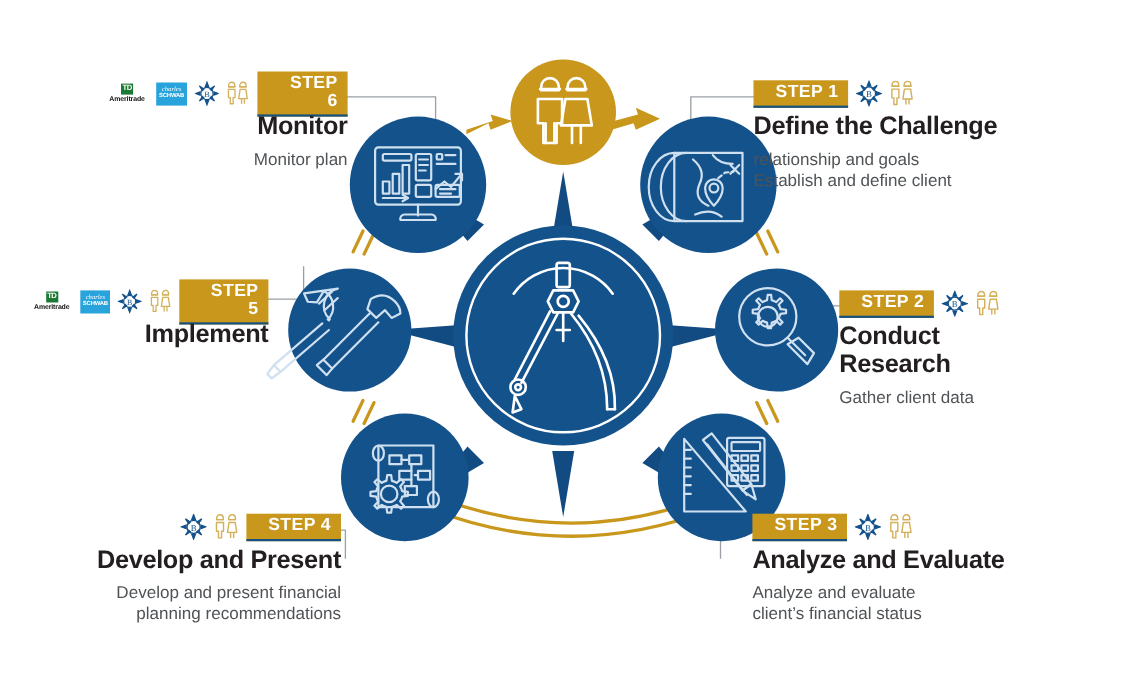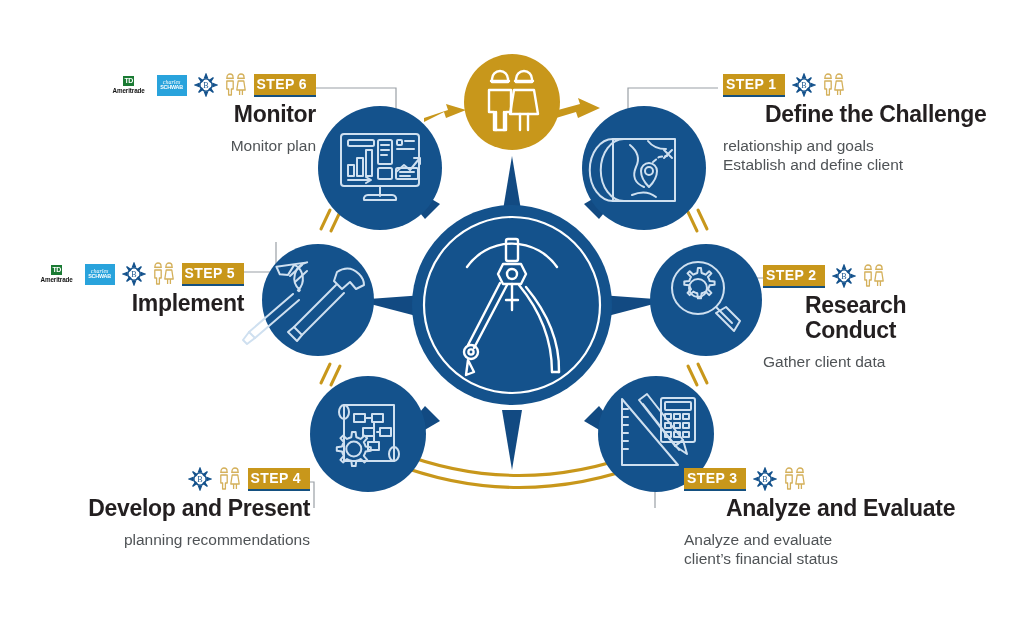--- a/index.html
+++ b/index.html
@@ -8,50 +8,49 @@
     font-family:"Liberation Sans", sans-serif;
   }
   #stage{position:absolute;left:0;top:0;width:1024px;height:631px;}
   .svg-layer{position:absolute;left:0;top:0;width:1024px;height:631px;}
 
   
   .step-block{position:absolute;}
   .badge-row{display:flex;align-items:center;gap:7px;height:26px;}
   .badge-row.right-align{justify-content:flex-end;}
   .step-badge{
-    background:#c8971b;color:#ffffff;font-weight:bold;font-size:14px;
-    letter-spacing:.4px;padding:3px 9px 4px 3px;line-height:1;
+    background:#c8971b;color:#ffffff;font-weight:bold;font-size:16px;
+    letter-spacing:.4px;padding:3px 9px 4px 20px;line-height:1;
     border-bottom:2px solid #145080;display:inline-block;
   }
   .logo{display:inline-block;}
   .logo-td{
     width:42px;height:21px;background:#ffffff;position:relative;
     display:flex;flex-direction:column;align-items:center;justify-content:center;
   }
   .logo-td .td-sq{width:11px;height:10px;background:#1a7a33;color:#fff;font-size:7px;
     font-weight:bold;line-height:10px;text-align:center;letter-spacing:-.5px;}
   .logo-td .td-txt{font-size:6.3px;font-weight:bold;color:#111;margin-top:1px;letter-spacing:-.1px;}
   .logo-schwab{
     width:30px;height:21px;background:#29a3dc;display:flex;flex-direction:column;
     align-items:center;justify-content:center;color:#ffffff;line-height:1;
   }
   .logo-schwab .s1{font-size:6px;font-style:italic;font-family:"Liberation Serif",serif;}
   .logo-schwab .s2{font-size:5.4px;font-weight:bold;letter-spacing:-.2px;}
   .step-title{
     font-size:23px;font-weight:bold;color:#231f20;line-height:1.08;margin-top:4px;
     letter-spacing:-.3px;
-    margin-left:42px;
   }
   .step-sub{font-size:15.5px;color:#4f5356;line-height:1.22;margin-top:10px;}
   .ta-l{text-align:left;}
   .ta-r{text-align:right;}
 
   
   #blk-step6{left:96px;top:72px;width:220px;}
-  #blk-step1{left:723px;top:72px;width:290px;}
+  #blk-step1{left:685px;top:72px;width:290px;}
   #blk-step2{left:763px;top:263px;width:240px;}
   #blk-step3{left:684px;top:466px;width:300px;}
   #blk-step4{left:20px;top:466px;width:290px;}
   #blk-step5{left:28px;top:261px;width:216px;}
 </style>
 </head>
 <body>
 
 <div id="stage">
 
@@ -370,22 +369,22 @@
           <path d="M1.8,8 h6.4 v8 h-1.8 v6 h-2.8 v-6 h-1.8 z"></path>
           <path d="M13,4 a3,3 0 0 1 6,0 v1.4 h-6 z"></path>
             <path d="M12.4,5.4 h7.2"></path>
           <path d="M13.2,8 h5.6 l1.4,9 h-8.4 z"></path>
           <line x1="14.6" y1="17" x2="14.6" y2="22"></line>
             <line x1="17.4" y1="17" x2="17.4" y2="22"></line>
         </g>
       </svg>
     </div>
     <div class="step-title">
+      <div>Conduct</div>
       <div>Research</div>
-      <div>Conduct</div>
     </div>
     <div class="step-sub">Gather client data</div>
   </div>
 
   <div class="step-block ta-l" id="blk-step3">
     <div class="badge-row">
       <span class="step-badge">STEP 3</span>
       <svg width="24" height="24" viewBox="0 0 24 24">
         <g stroke="#14528c" stroke-width="1.2" fill="none">
           <circle cx="12" cy="12" r="6"></circle>
@@ -433,20 +432,21 @@
             <path d="M12.4,5.4 h7.2"></path>
           <path d="M13.2,8 h5.6 l1.4,9 h-8.4 z"></path>
           <line x1="14.6" y1="17" x2="14.6" y2="22"></line>
             <line x1="17.4" y1="17" x2="17.4" y2="22"></line>
         </g>
       </svg>
       <span class="step-badge">STEP 4</span>
     </div>
     <div class="step-title">Develop and Present</div>
     <div class="step-sub">
+      <div>Develop and present financial</div>
       <div>planning recommendations</div>
     </div>
   </div>
 
   <div class="step-block ta-r" id="blk-step5">
     <div class="badge-row right-align">
       <span class="logo logo-td">
         <span class="td-sq">TD</span>
         <span class="td-txt">Ameritrade</span>
       </span>

